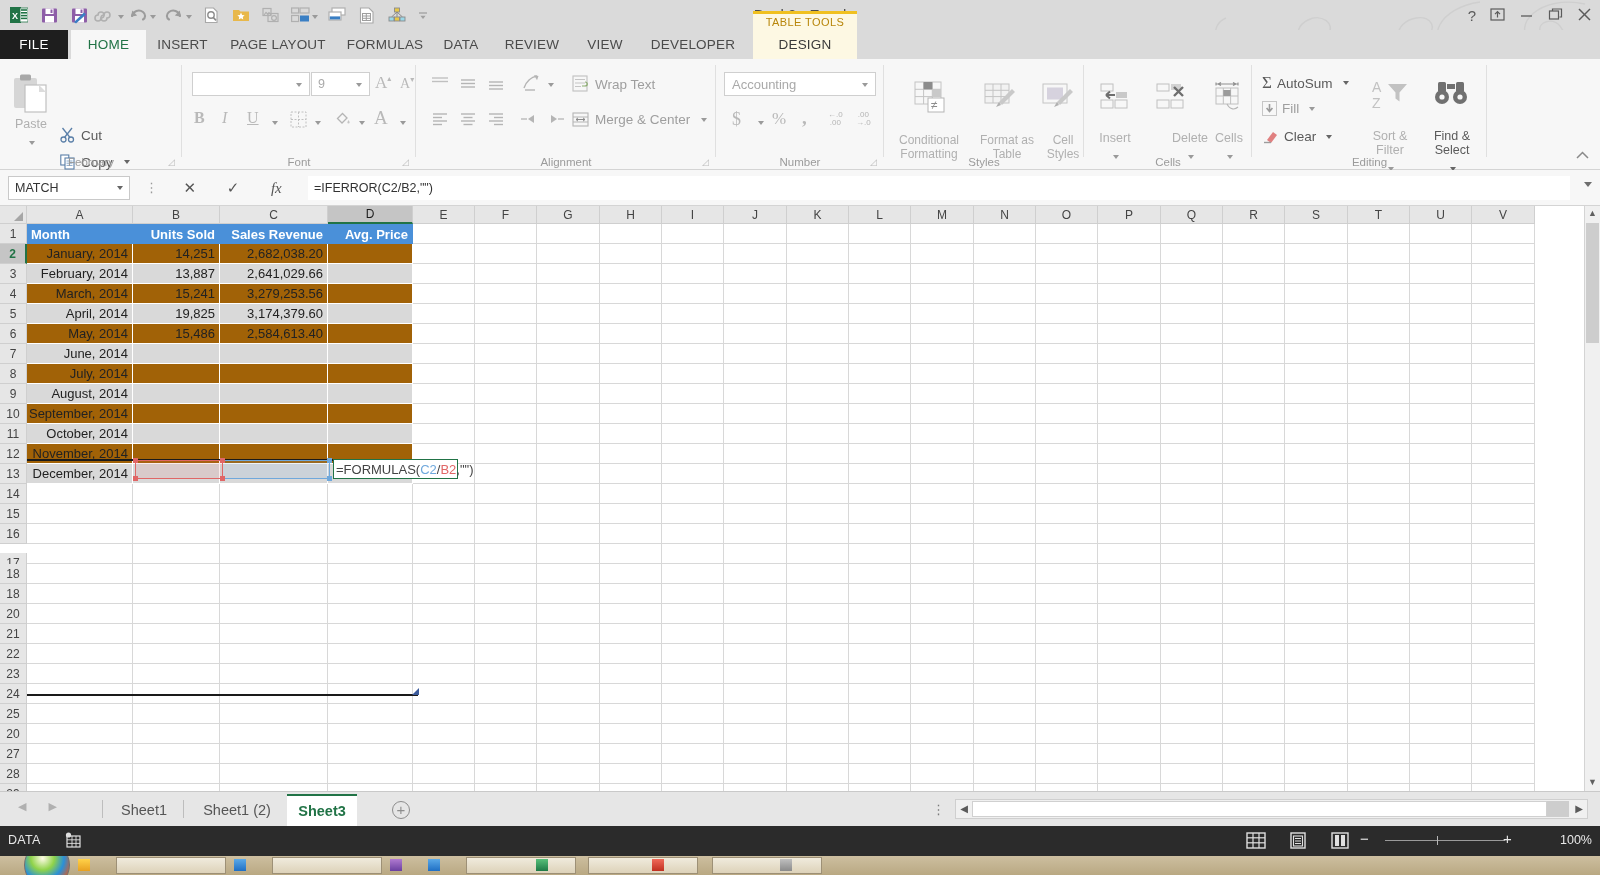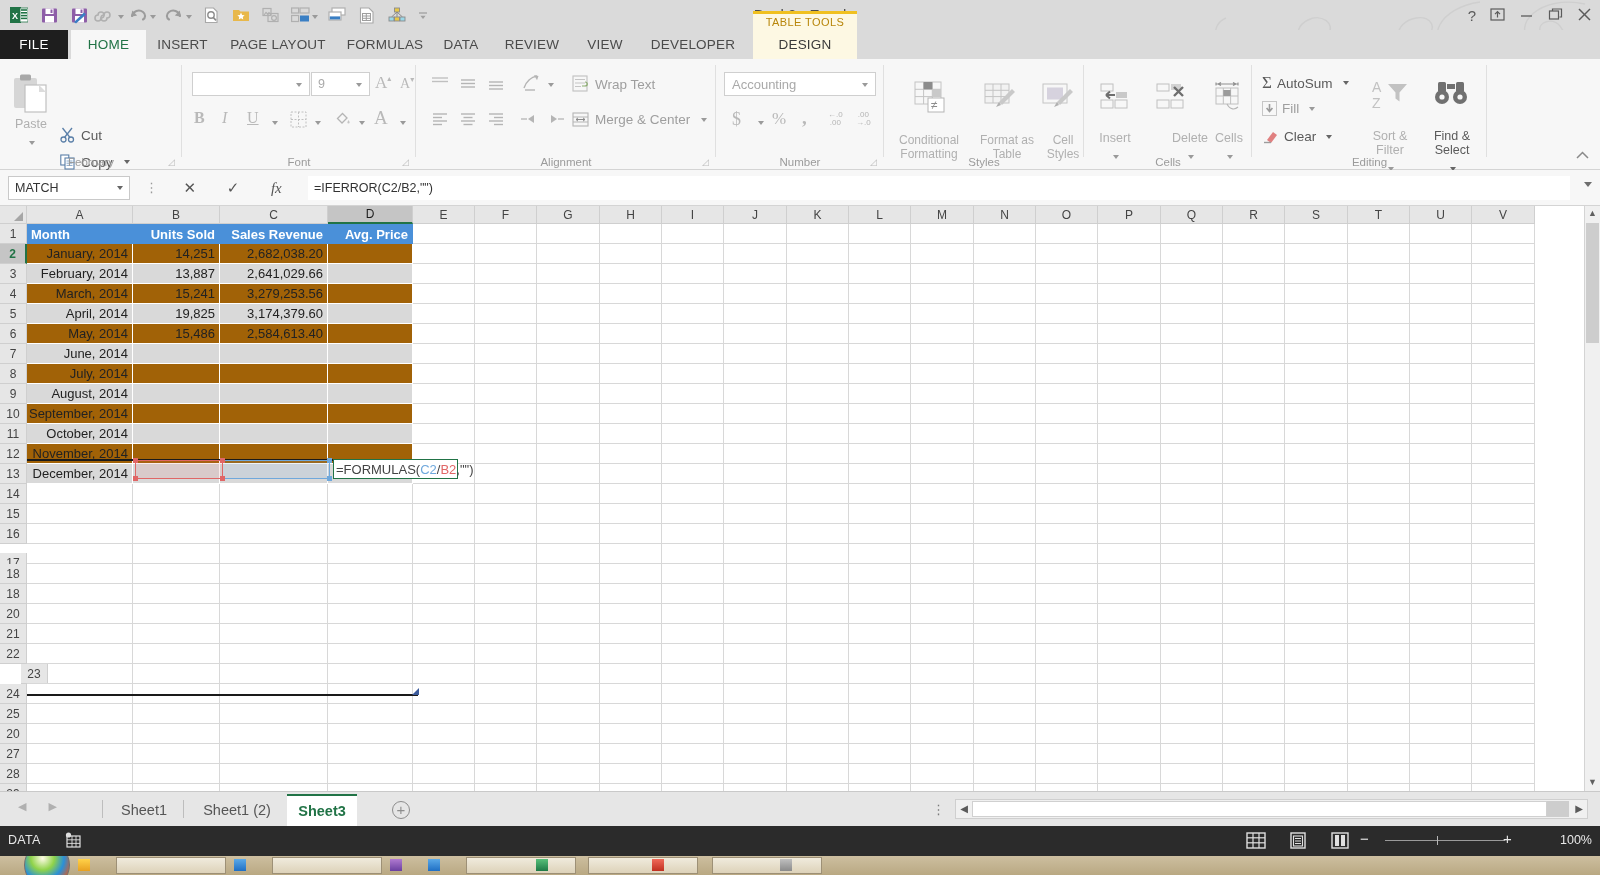--- a/index.html
+++ b/index.html
@@ -788,21 +788,21 @@
         <div class="rowhdr" style="top: 258px;">13</div>
         <div class="rowhdr" style="top: 278px;">14</div>
         <div class="rowhdr" style="top: 298px;">15</div>
         <div class="rowhdr" style="top: 318px;">16</div>
         <div class="rowhdr" style="top: 347px;">17</div>
         <div class="rowhdr" style="top: 358px;">18</div>
         <div class="rowhdr" style="top: 378px;">18</div>
         <div class="rowhdr" style="top: 398px;">20</div>
         <div class="rowhdr" style="top: 418px;">21</div>
         <div class="rowhdr" style="top: 438px;">22</div>
-        <div class="rowhdr" style="top: 458px; margin-left: 21px;">23</div>
+        <div class="rowhdr" style="top: 458px;">23</div>
         <div class="rowhdr" style="top: 478px;">24</div>
         <div class="rowhdr" style="top: 498px;">25</div>
         <div class="rowhdr" style="top: 518px;">20</div>
         <div class="rowhdr" style="top: 538px;">27</div>
         <div class="rowhdr" style="top: 558px;">28</div>
         <div class="rowhdr" style="top: 578px;">29</div>
       </div>
     <div id="cells">
         <div class="cell hdr" style="left: 27px; top: 18px; width: 106px;">Month</div>
         <div class="cell hdr r" style="left: 133px; top: 18px; width: 87px;">Units Sold</div>

